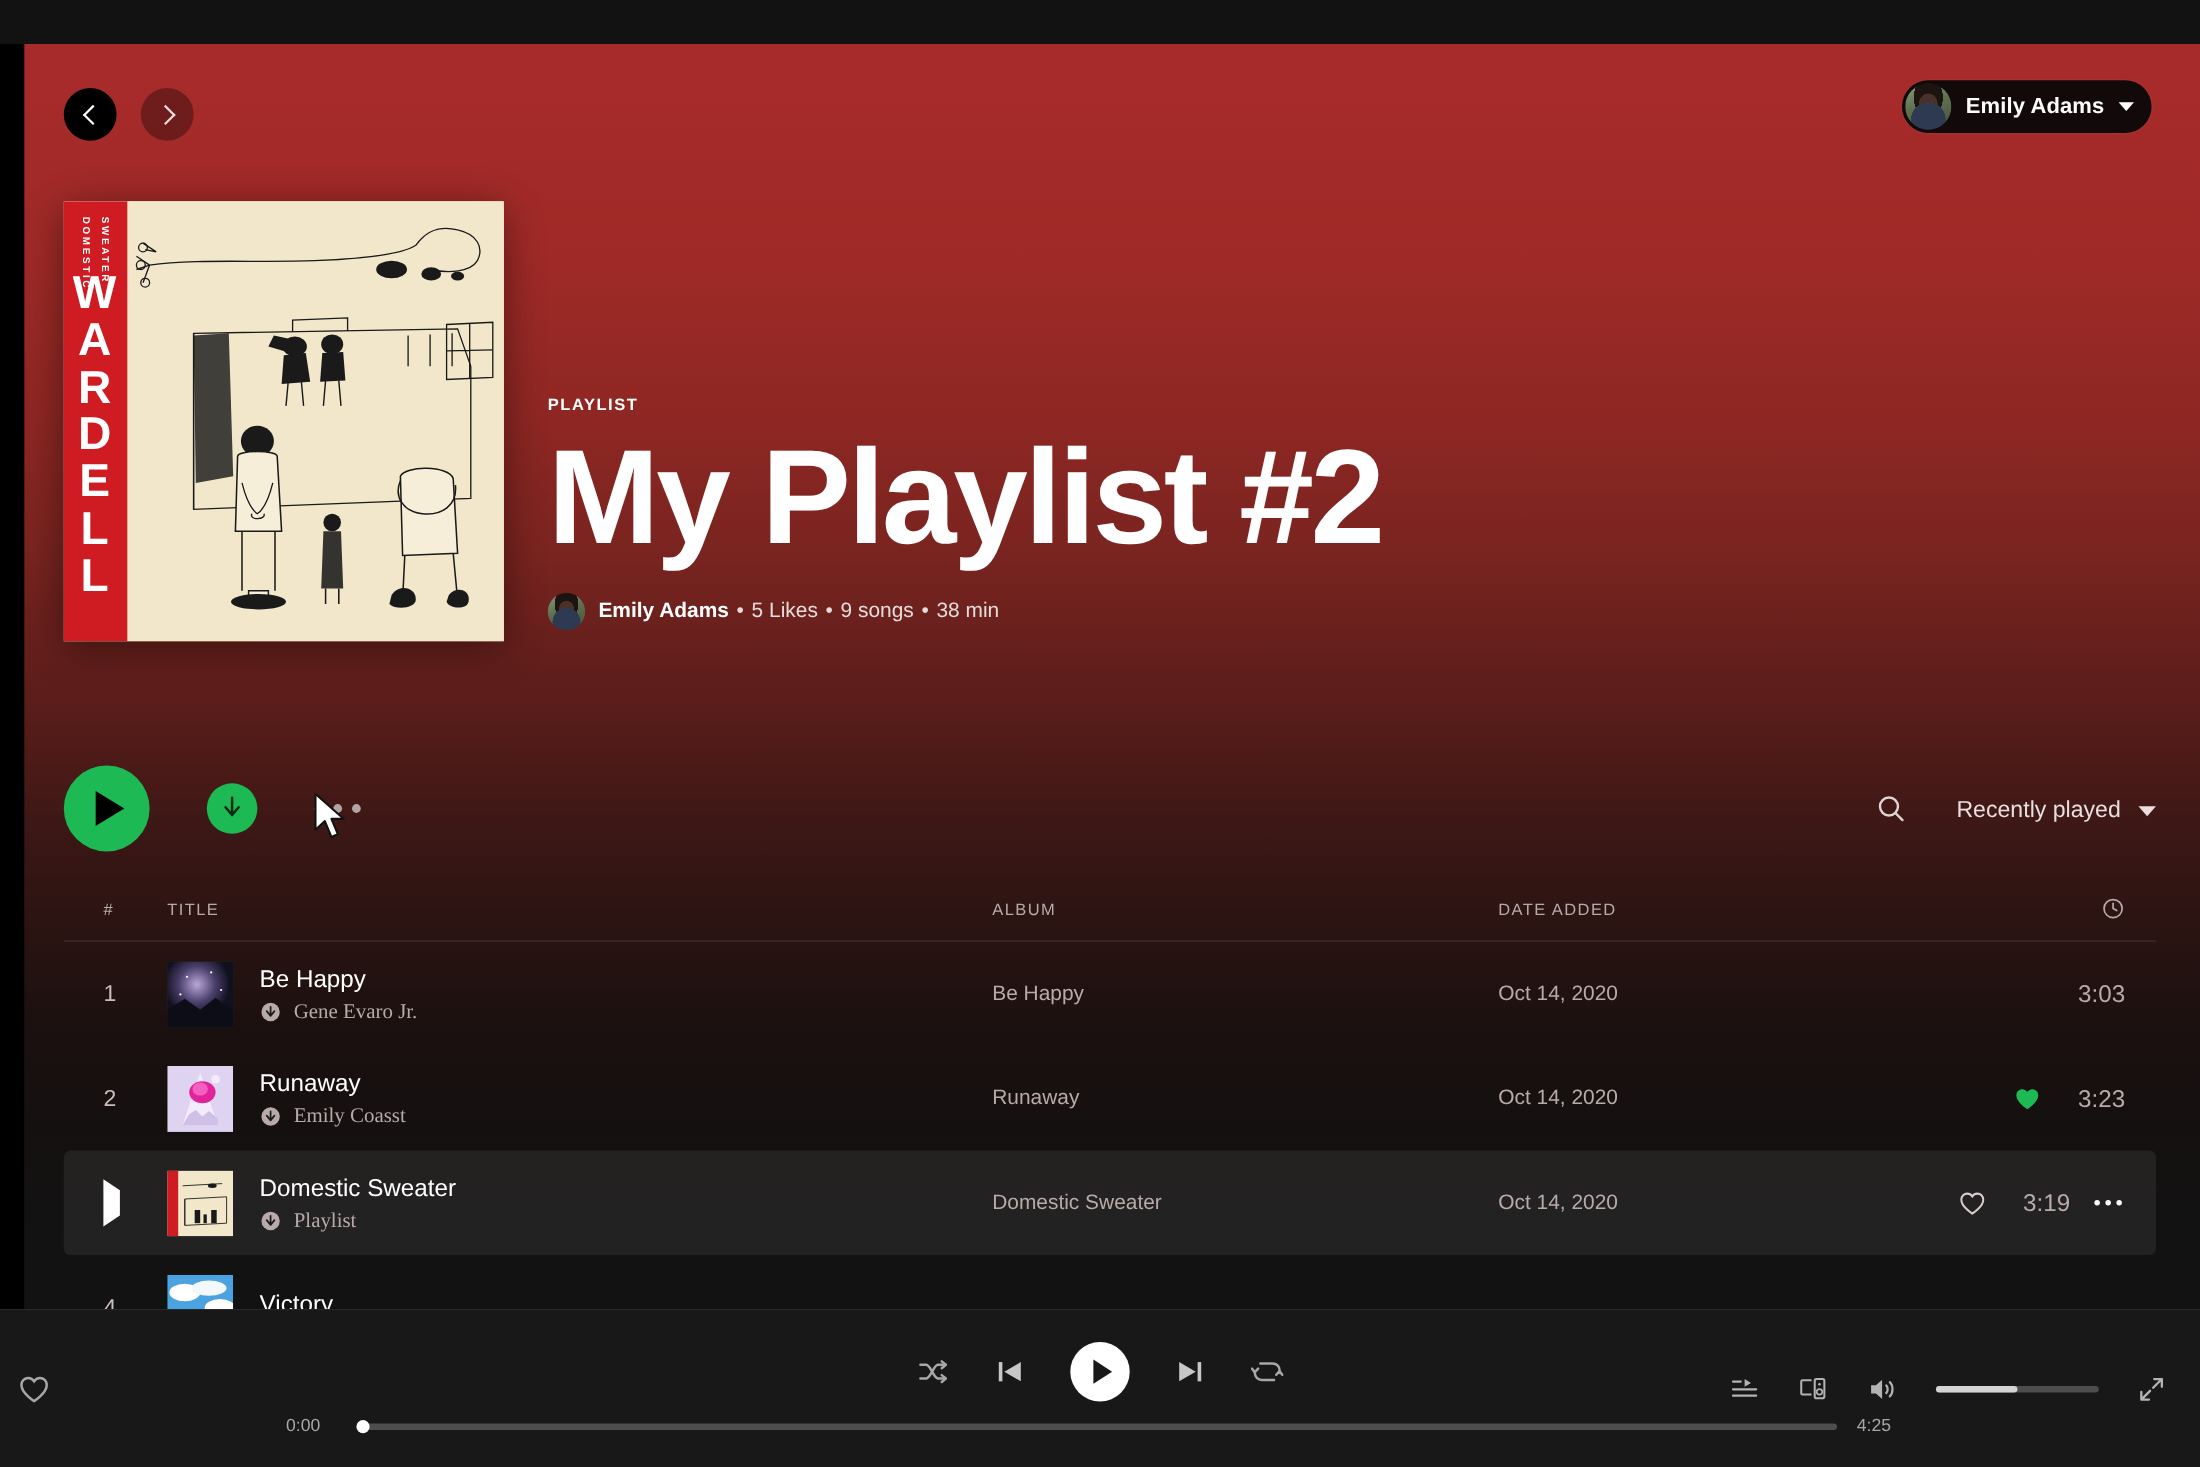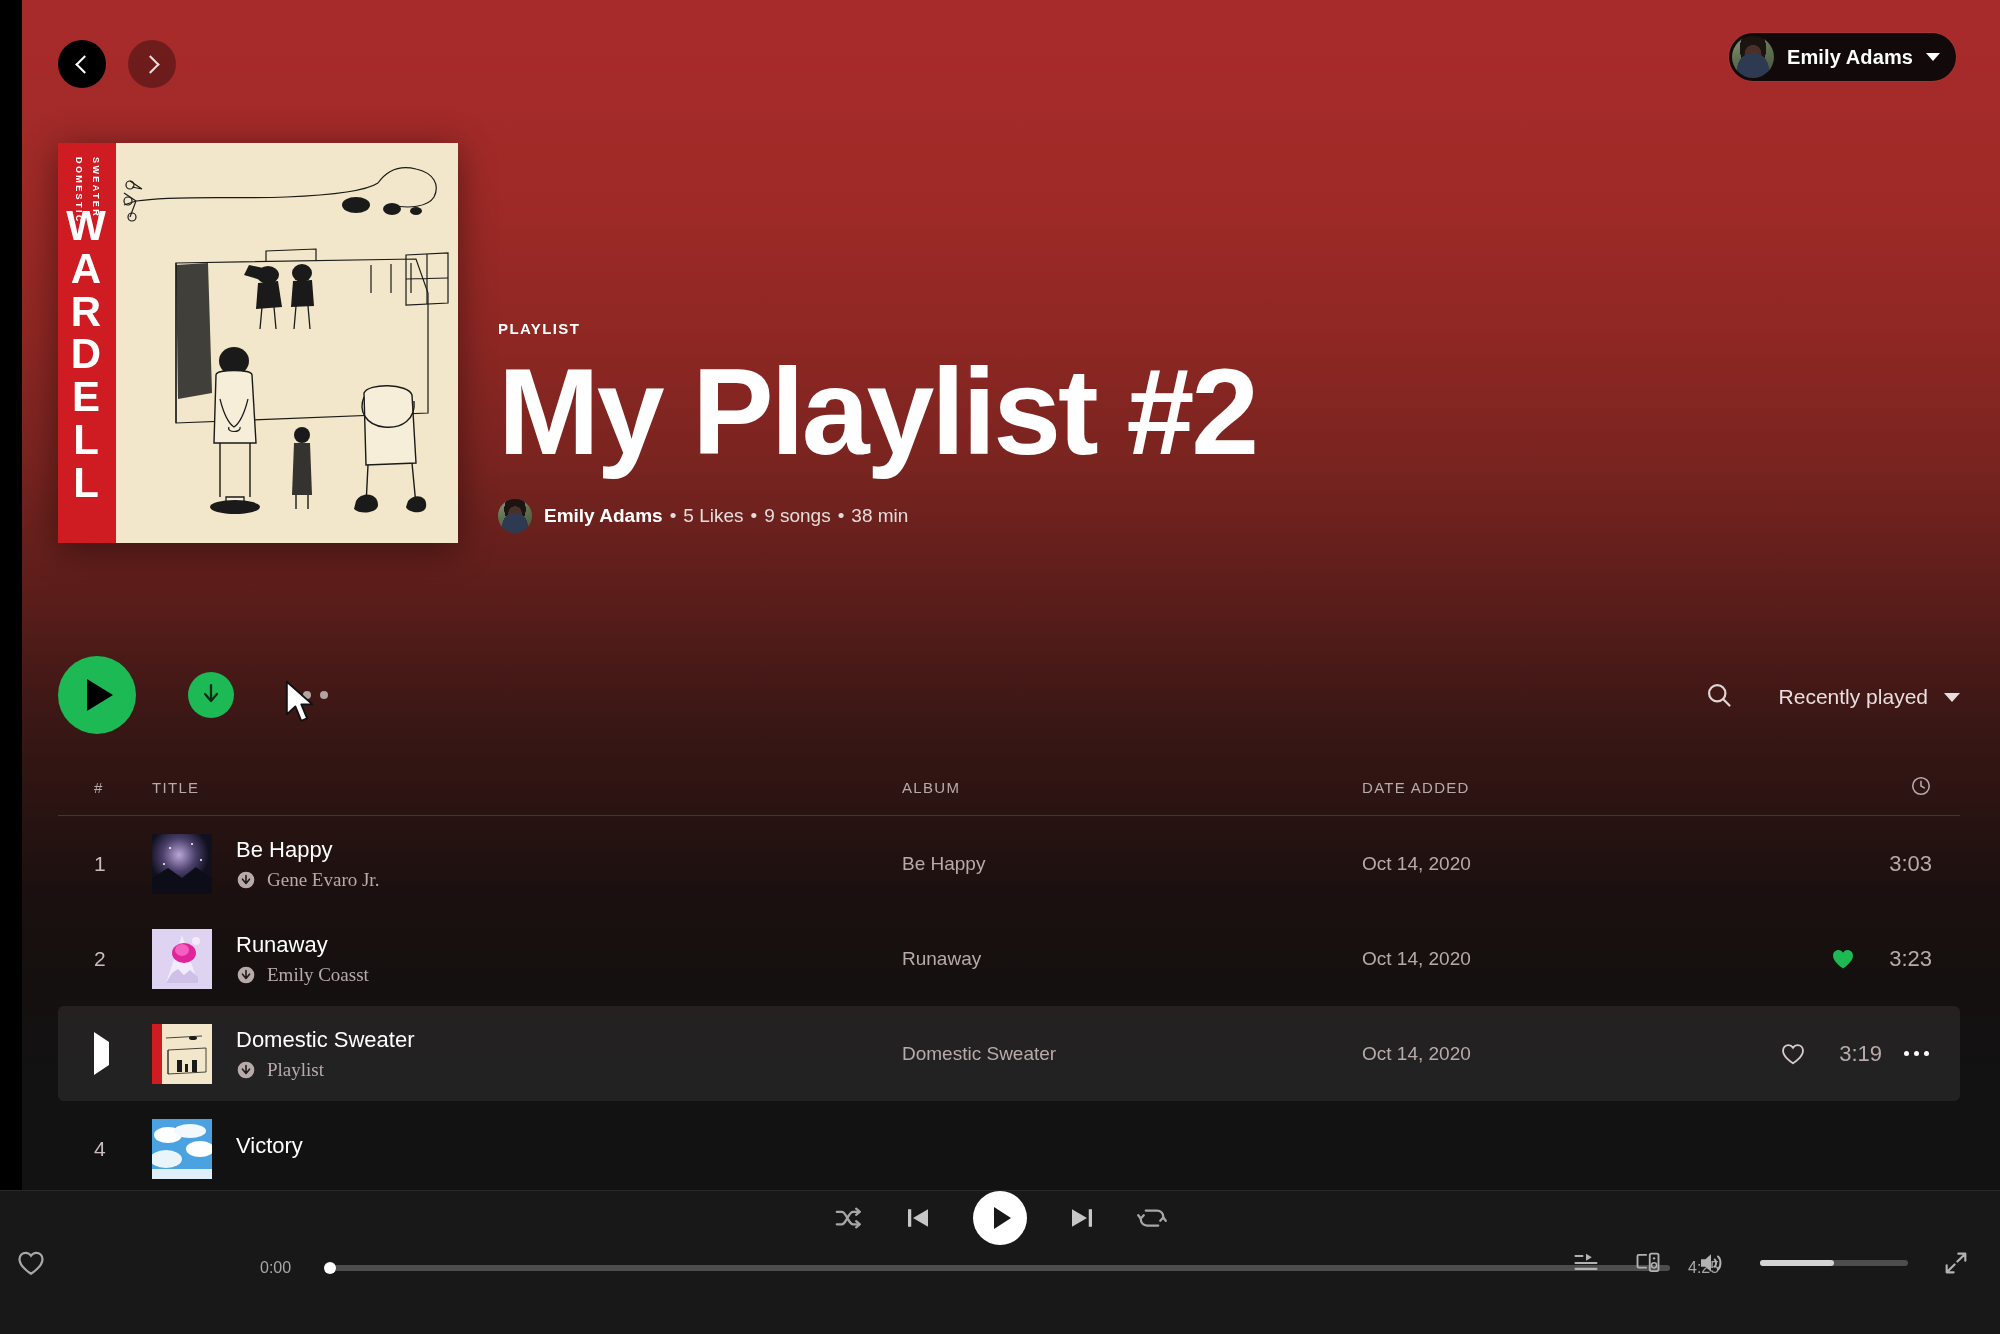--- a/index.html
+++ b/index.html
@@ -3,21 +3,21 @@
 <meta charset="utf-8">
 <style>
   * { margin:0; padding:0; box-sizing:border-box; }
   html,body { width:2000px; height:1334px; overflow:hidden; }
   body {
     font-family:"Liberation Sans", sans-serif;
     background:#121212;
     color:#fff;
     position:relative;
   }
-  .app { position:absolute; inset:0; }
+  .app { position:absolute; inset:0;margin-top:40px; }
 
   
   .rail { position:absolute; left:0; top:0; width:22px; height:1190px; background:#000; z-index:6; }
 
   
   .main {
     position:absolute; left:22px; top:0; right:0; height:1190px;
     overflow:hidden;
     background:
       linear-gradient(180deg,
@@ -159,21 +159,21 @@
   .dur { font-size:22px; color:#b9aaaa; min-width:54px; text-align:right; }
   .rowdots { display:flex; gap:5px; width:28px; }
   .rowdots i { width:5px;height:5px;border-radius:50%;background:#fff; display:block; }
 
   
   .player {
     position:absolute; left:0; bottom:0; width:2000px; height:144px;
     background:#181818; border-top:1px solid #282828; z-index:10;
   }
   .pLeft { position:absolute; left:0; top:0; width:300px; height:100%; display:flex; align-items:center; padding-left:8px; }
-  .pCenter { position:absolute; left:0; right:0; top:0; height:100%; display:flex; flex-direction:column; align-items:center; gap:14px; }
+  .pCenter { position:absolute; left:0; right:0; top:0; height:100%; display:flex; flex-direction:column; align-items:center; justify-content:center; gap:14px; }
   .ctrls { display:flex; align-items:center; gap:40px; }
   .ctrlbtn { background:none;border:none;cursor:pointer;display:flex;align-items:center;justify-content:center; }
   .playSmall { width:54px; height:54px; border-radius:50%; background:#fff; display:flex;align-items:center;justify-content:center; }
   .playSmall .tri { width:0;height:0;border-left:17px solid #181818;border-top:11px solid transparent;border-bottom:11px solid transparent; margin-left:4px; }
   .progrow { display:flex; align-items:center; gap:18px; width:1480px; justify-content:center; }
   .ptime { font-size:16px; color:#a7a7a7; width:52px; }
   .ptime.right { text-align:left; }
   .pbar { flex:1; height:6px; background:#4d4d4d; border-radius:3px; position:relative; cursor:pointer; }
   .pbar .knob { position:absolute; left:0; top:50%; transform:translate(-50%,-50%); width:12px;height:12px;border-radius:50%; background:#fff; }
   .pRight { position:absolute; right:30px; top:0; height:100%; display:flex; align-items:center; gap:34px; }

